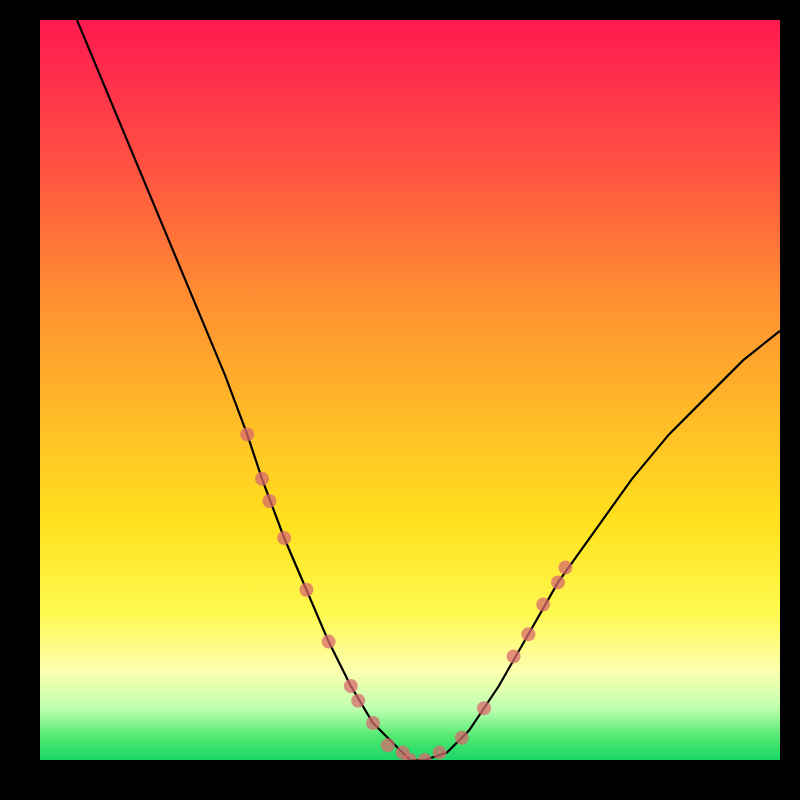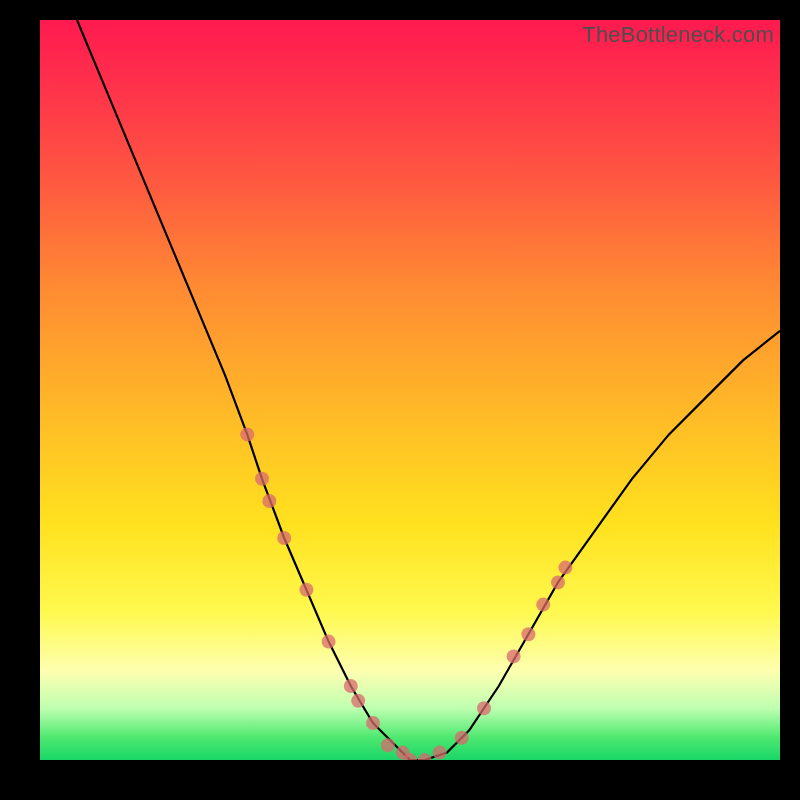--- a/index.html
+++ b/index.html
@@ -53,21 +53,20 @@
     top: 0;
     width: 740px;
     height: 740px;
   }
 </style>
 </head>
 <body>
 
 <div class="frame">
   <div class="plot-area">
-    <div class="watermark">TheBottleneck.com</div>
     <svg class="curve" viewBox="0 0 740 740" preserveAspectRatio="none">
       <path id="curve-path" fill="none" stroke="#000000" stroke-width="2.2" d="M37.0 0.0 L74.0 88.8 L111.0 177.6 L148.0 266.4 L185.0 355.2 L207.2 414.4 L222.0 458.8 L244.2 518.0 L266.4 569.8 L288.6 621.6 L310.8 666.0 L333.0 703.0 L355.2 725.2 L370.0 740.0 L384.8 740.0 L407.0 732.6 L429.2 710.4 L458.8 666.0 L488.4 614.2 L518.0 562.4 L555.0 510.6 L592.0 458.8 L629.0 414.4 L666.0 377.4 L703.0 340.4 L740.0 310.8"></path>
       <g id="marker-group">
           <circle cx="207.2" cy="414.4" r="7" fill="#d86a6e" fill-opacity="0.75"></circle>
           <circle cx="222.0" cy="458.8" r="7" fill="#d86a6e" fill-opacity="0.75"></circle>
           <circle cx="229.4" cy="481.0" r="7" fill="#d86a6e" fill-opacity="0.75"></circle>
           <circle cx="244.2" cy="518.0" r="7" fill="#d86a6e" fill-opacity="0.75"></circle>
           <circle cx="266.4" cy="569.8" r="7" fill="#d86a6e" fill-opacity="0.75"></circle>
           <circle cx="288.6" cy="621.6" r="7" fill="#d86a6e" fill-opacity="0.75"></circle>
           <circle cx="310.8" cy="666.0" r="7" fill="#d86a6e" fill-opacity="0.75"></circle>

